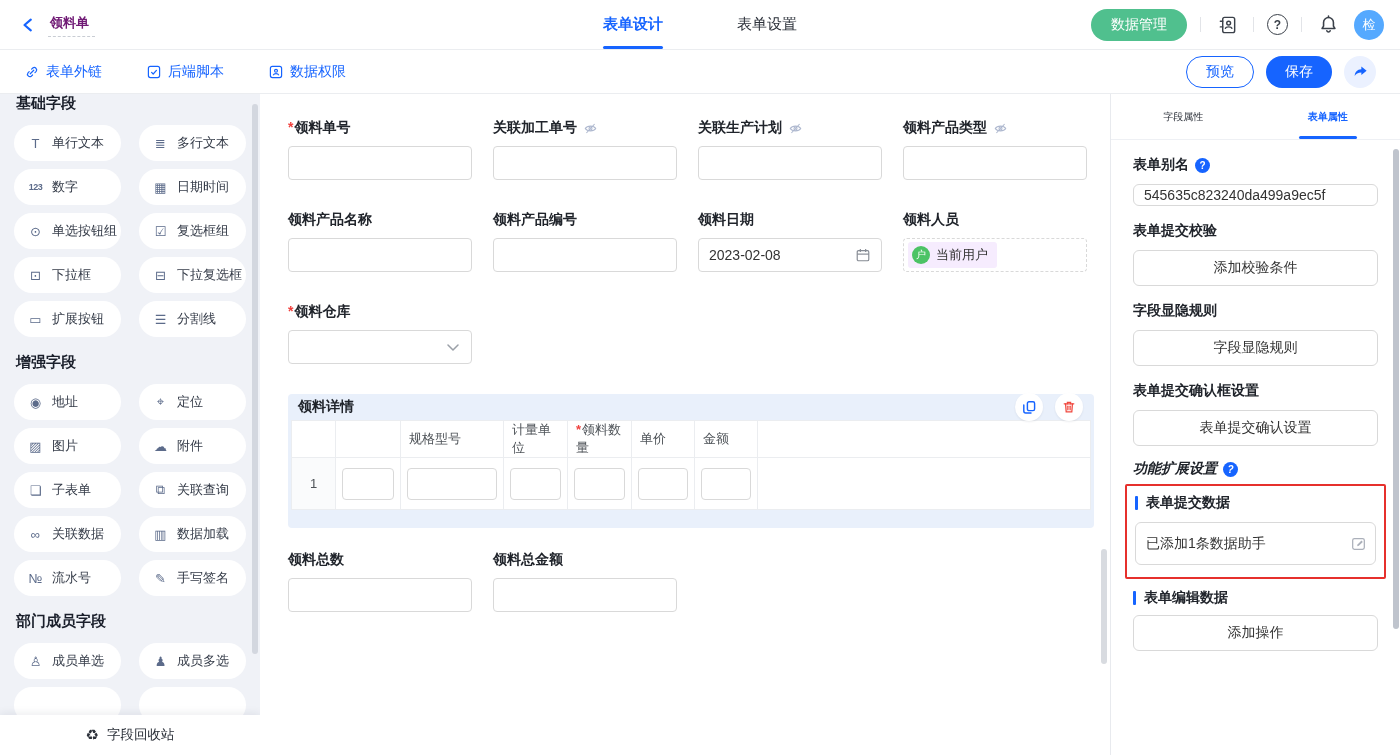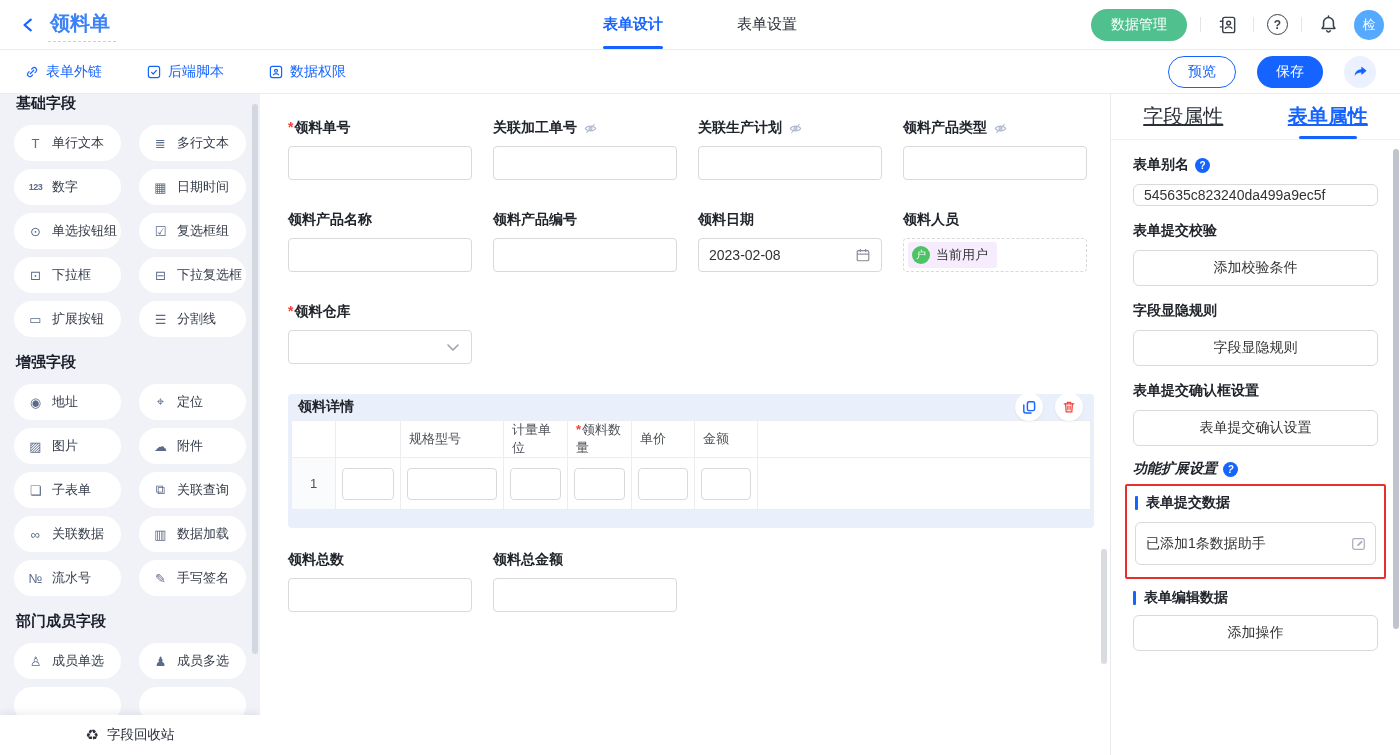--- a/index.html
+++ b/index.html
@@ -4,21 +4,21 @@
 <style>
   * { margin:0; padding:0; box-sizing:border-box; }
   html,body { width:1400px; height:755px; overflow:hidden; background:#fff;
     font-family:"Liberation Sans","DejaVu Sans",sans-serif; color:#20242B; }
   .app { width:1400px; height:755px; display:flex; flex-direction:column; }
 
   
   .topbar { height:50px; border-bottom:1px solid #EBEDF0; display:flex; align-items:center;
     padding:0 16px; position:relative; background:#fff; flex:0 0 50px; }
   .back { width:26px; height:26px; display:flex; align-items:center; justify-content:center; cursor:pointer; }
-  .ftitle { font-size:20px; font-weight:700; color:#3b82f6; margin-left:6px;
+  .ftitle { font-size:13px; font-weight:700; color:#701a75; margin-left:6px;
     border-bottom:1px dashed #C9CDD4; padding:2px 6px 4px 2px;font-family:Liberation Serif, serif; }
   .tabs { position:absolute; left:50%; transform:translateX(-50%); height:100%;
     display:flex; gap:74px; align-items:stretch; }
   .tab { display:flex; align-items:center; font-size:15px; color:#2A2F38; position:relative; cursor:pointer; }
   .tab.active { color:#1664FF; font-weight:600; }
   .tab.active::after { content:""; position:absolute; left:0; right:0; bottom:0; height:3px;
     background:#1664FF; border-radius:2px; }
   .hright { margin-left:auto; display:flex; align-items:center; gap:13px; }
   .green-btn { height:32px; border:none; border-radius:16px; background:#50C08E; color:#fff;
     font-size:14px; padding:0 20px; cursor:pointer; font-family:inherit; }
@@ -27,21 +27,21 @@
   .qmark { width:21px; height:21px; border:1.6px solid #3A4049; border-radius:50%; }
   .qmark b { font-size:12px; color:#3A4049; font-weight:700; }
   .avatar { width:30px; height:30px; border-radius:50%; background:#55A9FF; color:#fff;
     font-size:13px; display:flex; align-items:center; justify-content:center; cursor:pointer; }
 
   
   .subbar { height:44px; border-bottom:1px solid #EBEDF0; display:flex; align-items:center;
     padding:0 24px; background:#fff; flex:0 0 44px; }
   .blink { display:flex; align-items:center; gap:6px; color:#1664FF; font-size:14px;
     margin-right:44px; cursor:pointer; }
-  .sb-right { margin-left:auto; display:flex; align-items:flex-start; gap:21px; }
+  .sb-right { margin-left:auto; display:flex; align-items:flex-start; gap:12px; }
   .pill { height:32px; border-radius:16px; font-size:14px; padding:0 19px; cursor:pointer; font-family:inherit; }
   .pill.outline { background:#fff; border:1px solid #1664FF; color:#1664FF; }
   .pill.solid { background:#1664FF; border:none; color:#fff; }
   .share-btn { width:32px; height:32px; border-radius:50%; background:#EBF1FF; display:flex;
     align-items:center; justify-content:center; cursor:pointer; }
 
   
   .main { flex:1; display:flex; min-height:0; }
 
   
@@ -90,22 +90,22 @@
   .sftable td { height:52px; padding:4px 6px; }
   td.c-num { text-align:center; font-size:13px; color:#4E5358; background:#FAFBFC; }
   .cell-input { height:32px; border:1px solid #D9D9D9; border-radius:4px; background:#fff; }
   .cv-thumb { position:absolute; right:3px; top:455px; width:6px; height:115px;
     background:#D8DBE0; border-radius:3px; }
 
   
   .panel { width:290px; flex:0 0 290px; border-left:1px solid #E8EAEE; background:#fff;
     position:relative; padding:0 22px; overflow:hidden; }
   .ptabs { height:46px; display:flex; margin:0 -22px; border-bottom:1px solid #EEF0F4; }
-  .ptab { flex:1; display:flex; align-items:center; justify-content:center; font-size:20px;
-    color:#2A2F38; cursor:pointer; position:relative;text-decoration:underline; }
+  .ptab { flex:1; display:flex; align-items:center; justify-content:center; font-size:10px;
+    color:#2A2F38; cursor:pointer; position:relative; }
   .ptab.active { color:#1664FF; font-weight:600; }
   .ptab.active::after { content:""; position:absolute; bottom:0; left:50%; transform:translateX(-50%);
     width:58px; height:3px; background:#1664FF; border-radius:2px; }
   .psec { margin-top:16px; }
   .plabel { font-size:14px; font-weight:700; color:#20242B; display:flex; align-items:center;
     gap:6px; margin-bottom:10px; }
   .qdot { width:15px; height:15px; border-radius:50%; background:#1664FF; color:#fff;
     font-size:10px; font-weight:700; display:flex; align-items:center; justify-content:center; }
   .pinput { width:100%; height:22px; border:1px solid #D9D9D9; border-radius:6px;
     padding:0 10px; font-size:14px; color:#333; font-family:inherit; background:#fff; }

